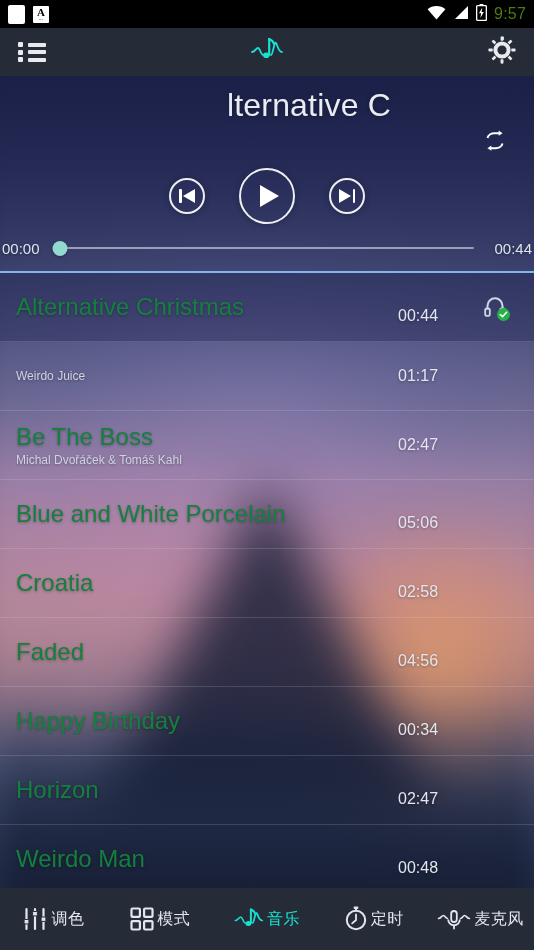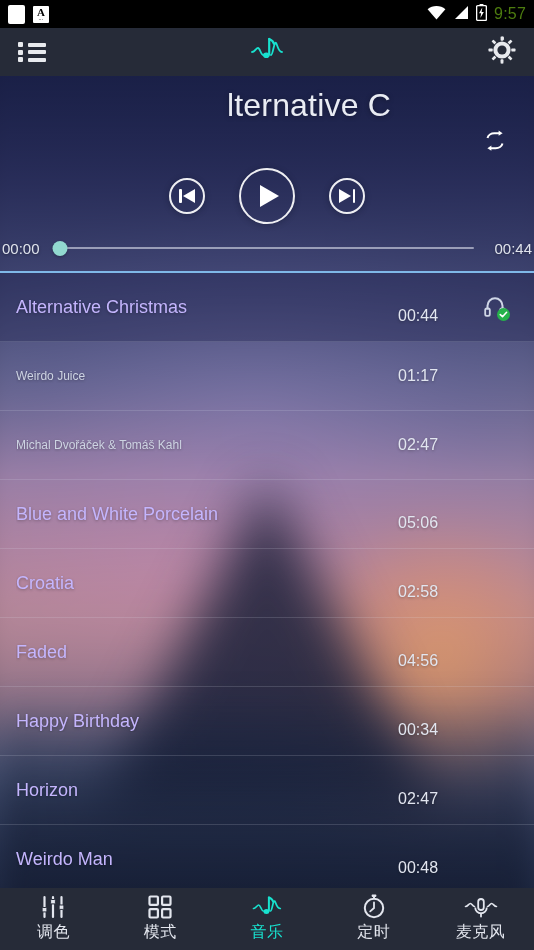--- a/index.html
+++ b/index.html
@@ -160,21 +160,21 @@
   }
   .row{
     position:relative; height:69px; padding:0 16px;
     display:flex; align-items:center;
     border-bottom:1px solid rgba(226,232,245,0.16);
     cursor:pointer;
   }
   .row.active{ background:rgba(26,30,72,0.34); }
   .row .info{ flex:1; min-width:0; display:flex; flex-direction:column; justify-content:center; gap:2px; }
   .row .name{
-    font-size:18px; color:#c4b5fd; white-space:nowrap; overflow:hidden; text-overflow:ellipsis;
+    font-size:24px; color:#15803d; white-space:nowrap; overflow:hidden; text-overflow:ellipsis;
     text-shadow:0 1px 3px rgba(0,0,0,0.30);
   }
   .row .artist{
     font-size:12px; color:#cdd3e2; white-space:nowrap; overflow:hidden; text-overflow:ellipsis;
     text-shadow:0 1px 3px rgba(0,0,0,0.30);
   }
   .row .dur{
     font-size:16px; color:#e2e6f0; width:74px; text-align:left; margin-left:4px;
     position:relative; top:9px; text-shadow:0 1px 3px rgba(0,0,0,0.30);
   }
@@ -187,21 +187,21 @@
   .hp-check svg{ display:block; }
 
   
   .bottomnav{
     position:absolute; left:0; right:0; bottom:0; z-index:6;
     height:62px; background:#262b38;
     display:flex; align-items:center;
   }
   .nav-item{
     flex:1; height:100%;
-    display:flex; flex-direction:column; align-items:center; justify-content:center; gap:3px;
+    display:flex; flex-direction:row; align-items:center; justify-content:center; gap:3px;
     cursor:pointer;
     font-family:Liberation Mono, monospace;
   }
   .nav-ico{ height:24px; display:flex; align-items:flex-end; justify-content:center; }
   .nav-lbl{ font-size:16px; color:#e3e6ee; letter-spacing:0.5px; }
   .nav-item.active .nav-lbl{ color:#18e2cf; }
 </style>
 </head>
 <body>
 
@@ -364,20 +364,21 @@
       </div>
       <div class="row">
         <div class="info">
           <div class="artist">Weirdo Juice</div>
         </div>
         <div class="dur" style="top: 0px;">01:17</div>
         <div class="badge-slot"></div>
       </div>
       <div class="row">
         <div class="info">
+          <div class="name">Be The Boss</div>
           <div class="artist">Michal Dvořáček &amp; Tomáš Kahl</div>
         </div>
         <div class="dur" style="top: 0px;">02:47</div>
         <div class="badge-slot"></div>
       </div>
       <div class="row">
         <div class="info">
           <div class="name">Blue and White Porcelain</div>
         </div>
         <div class="dur">05:06</div>

